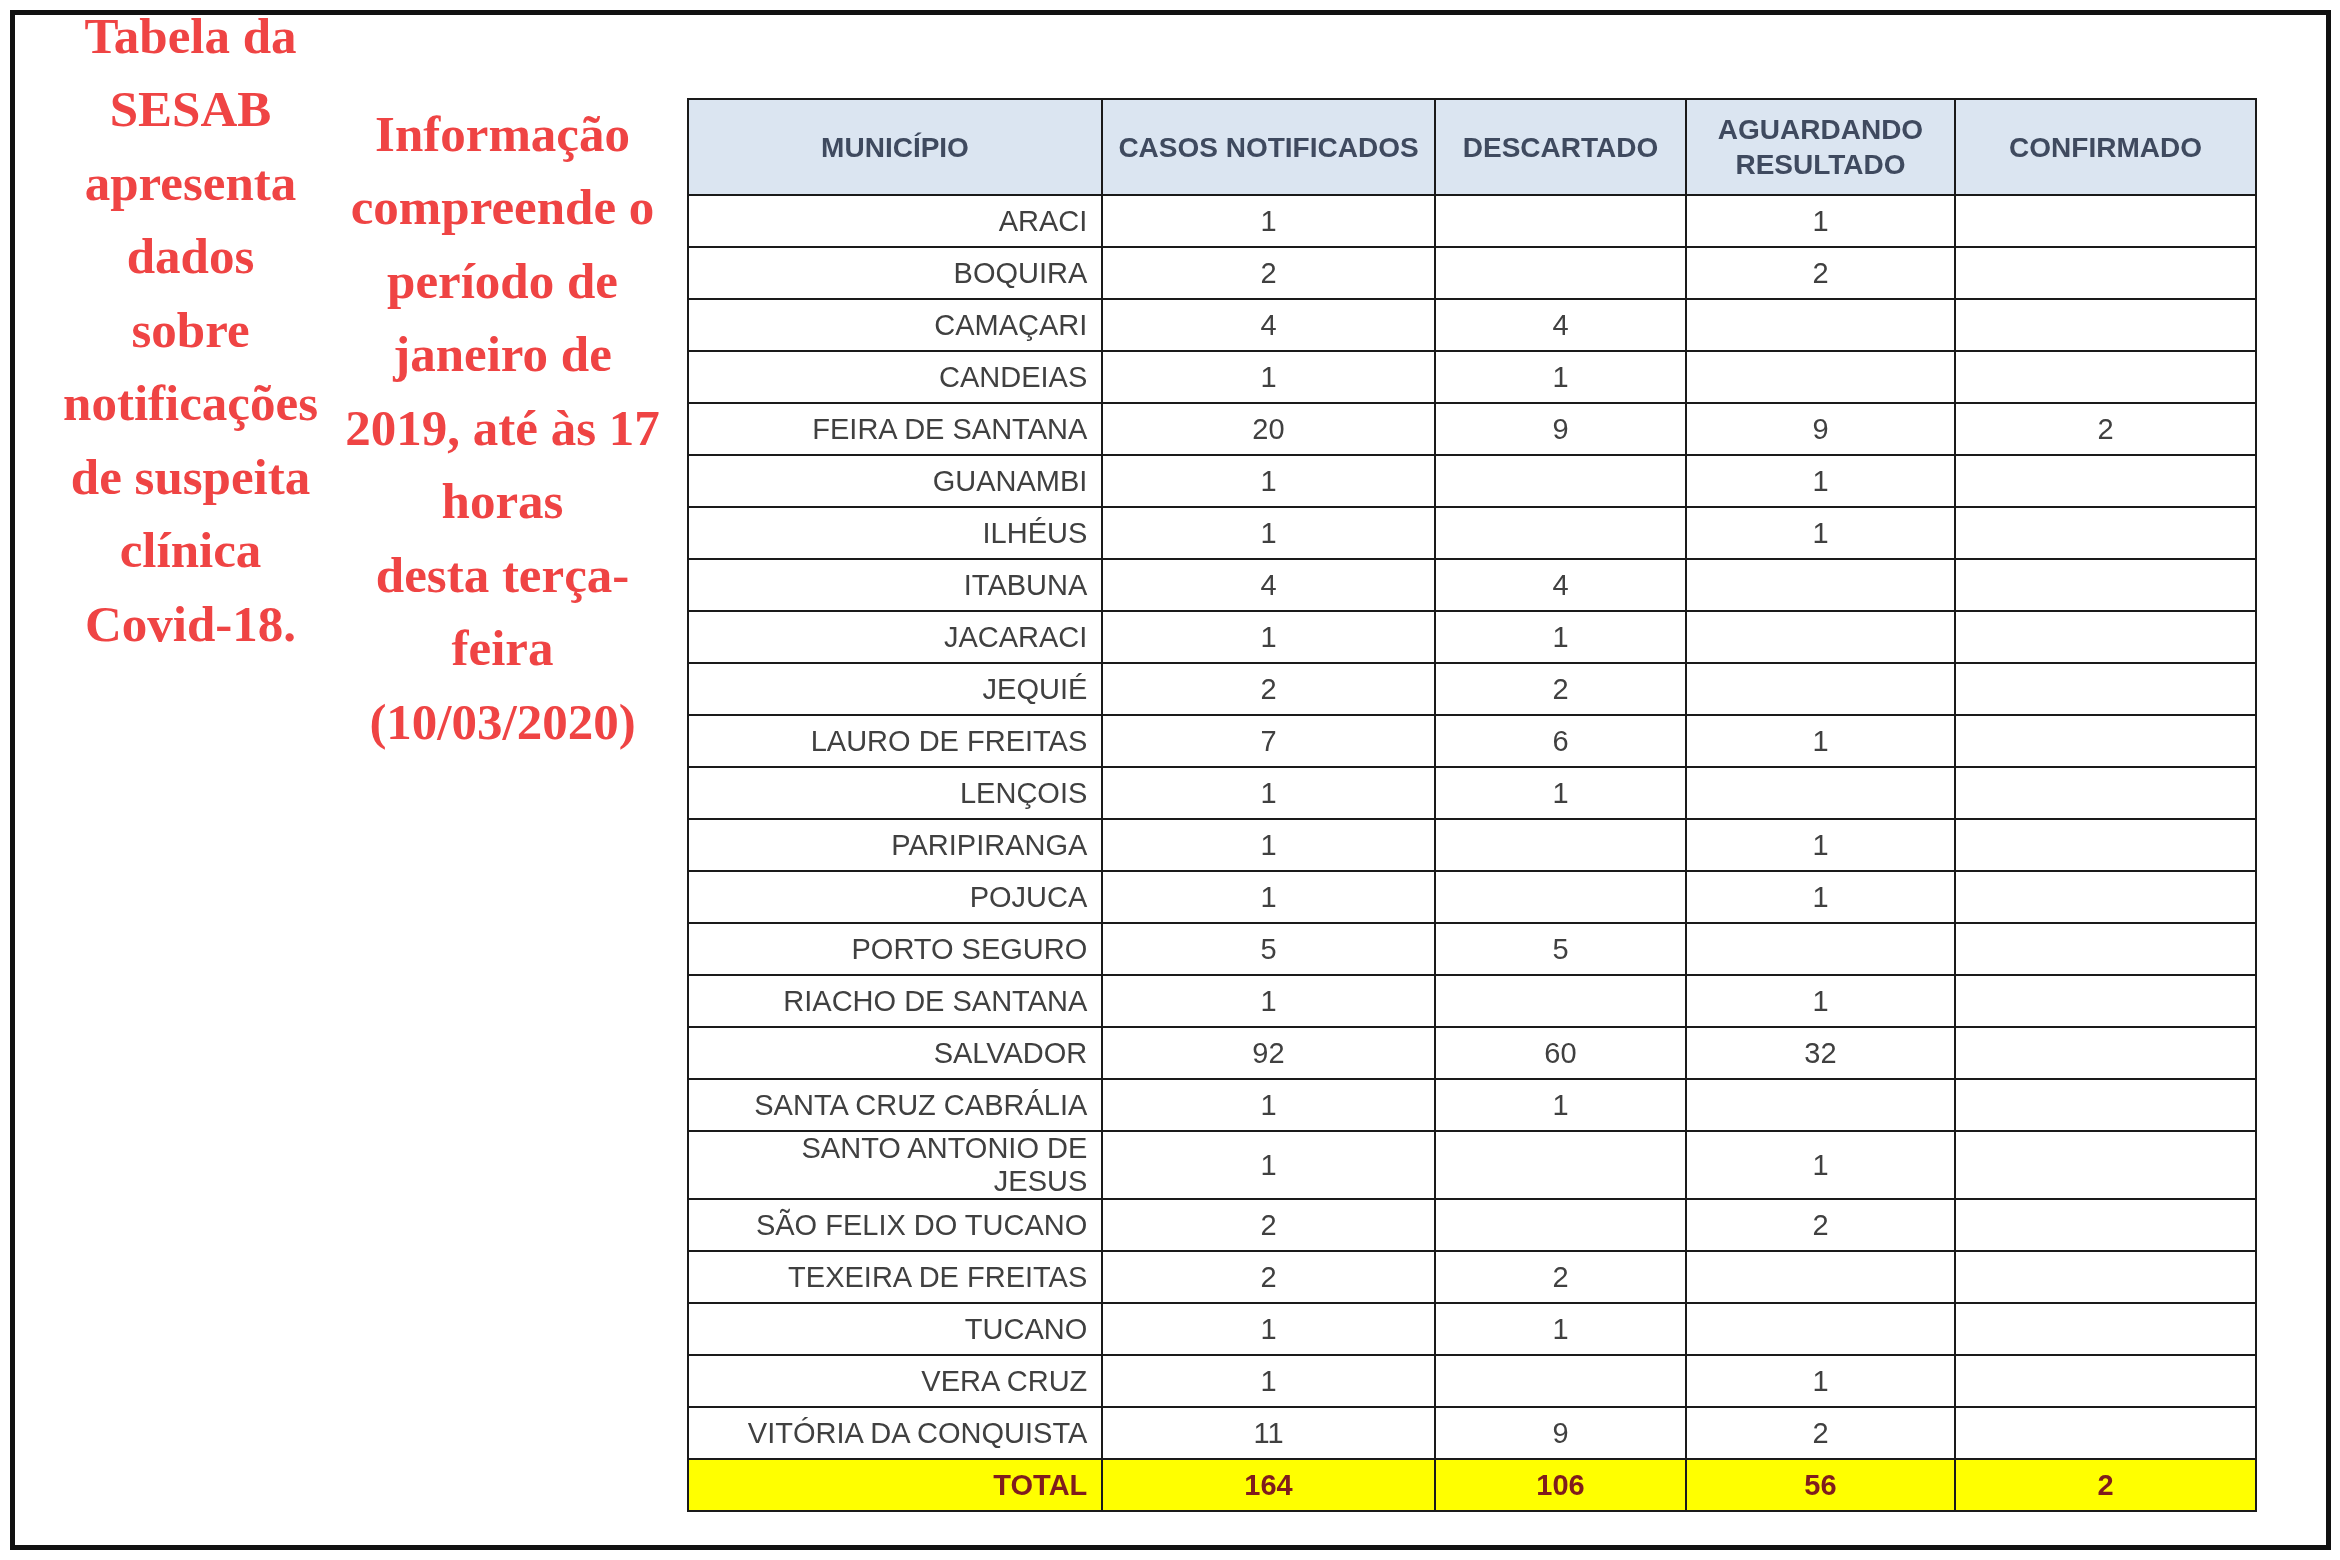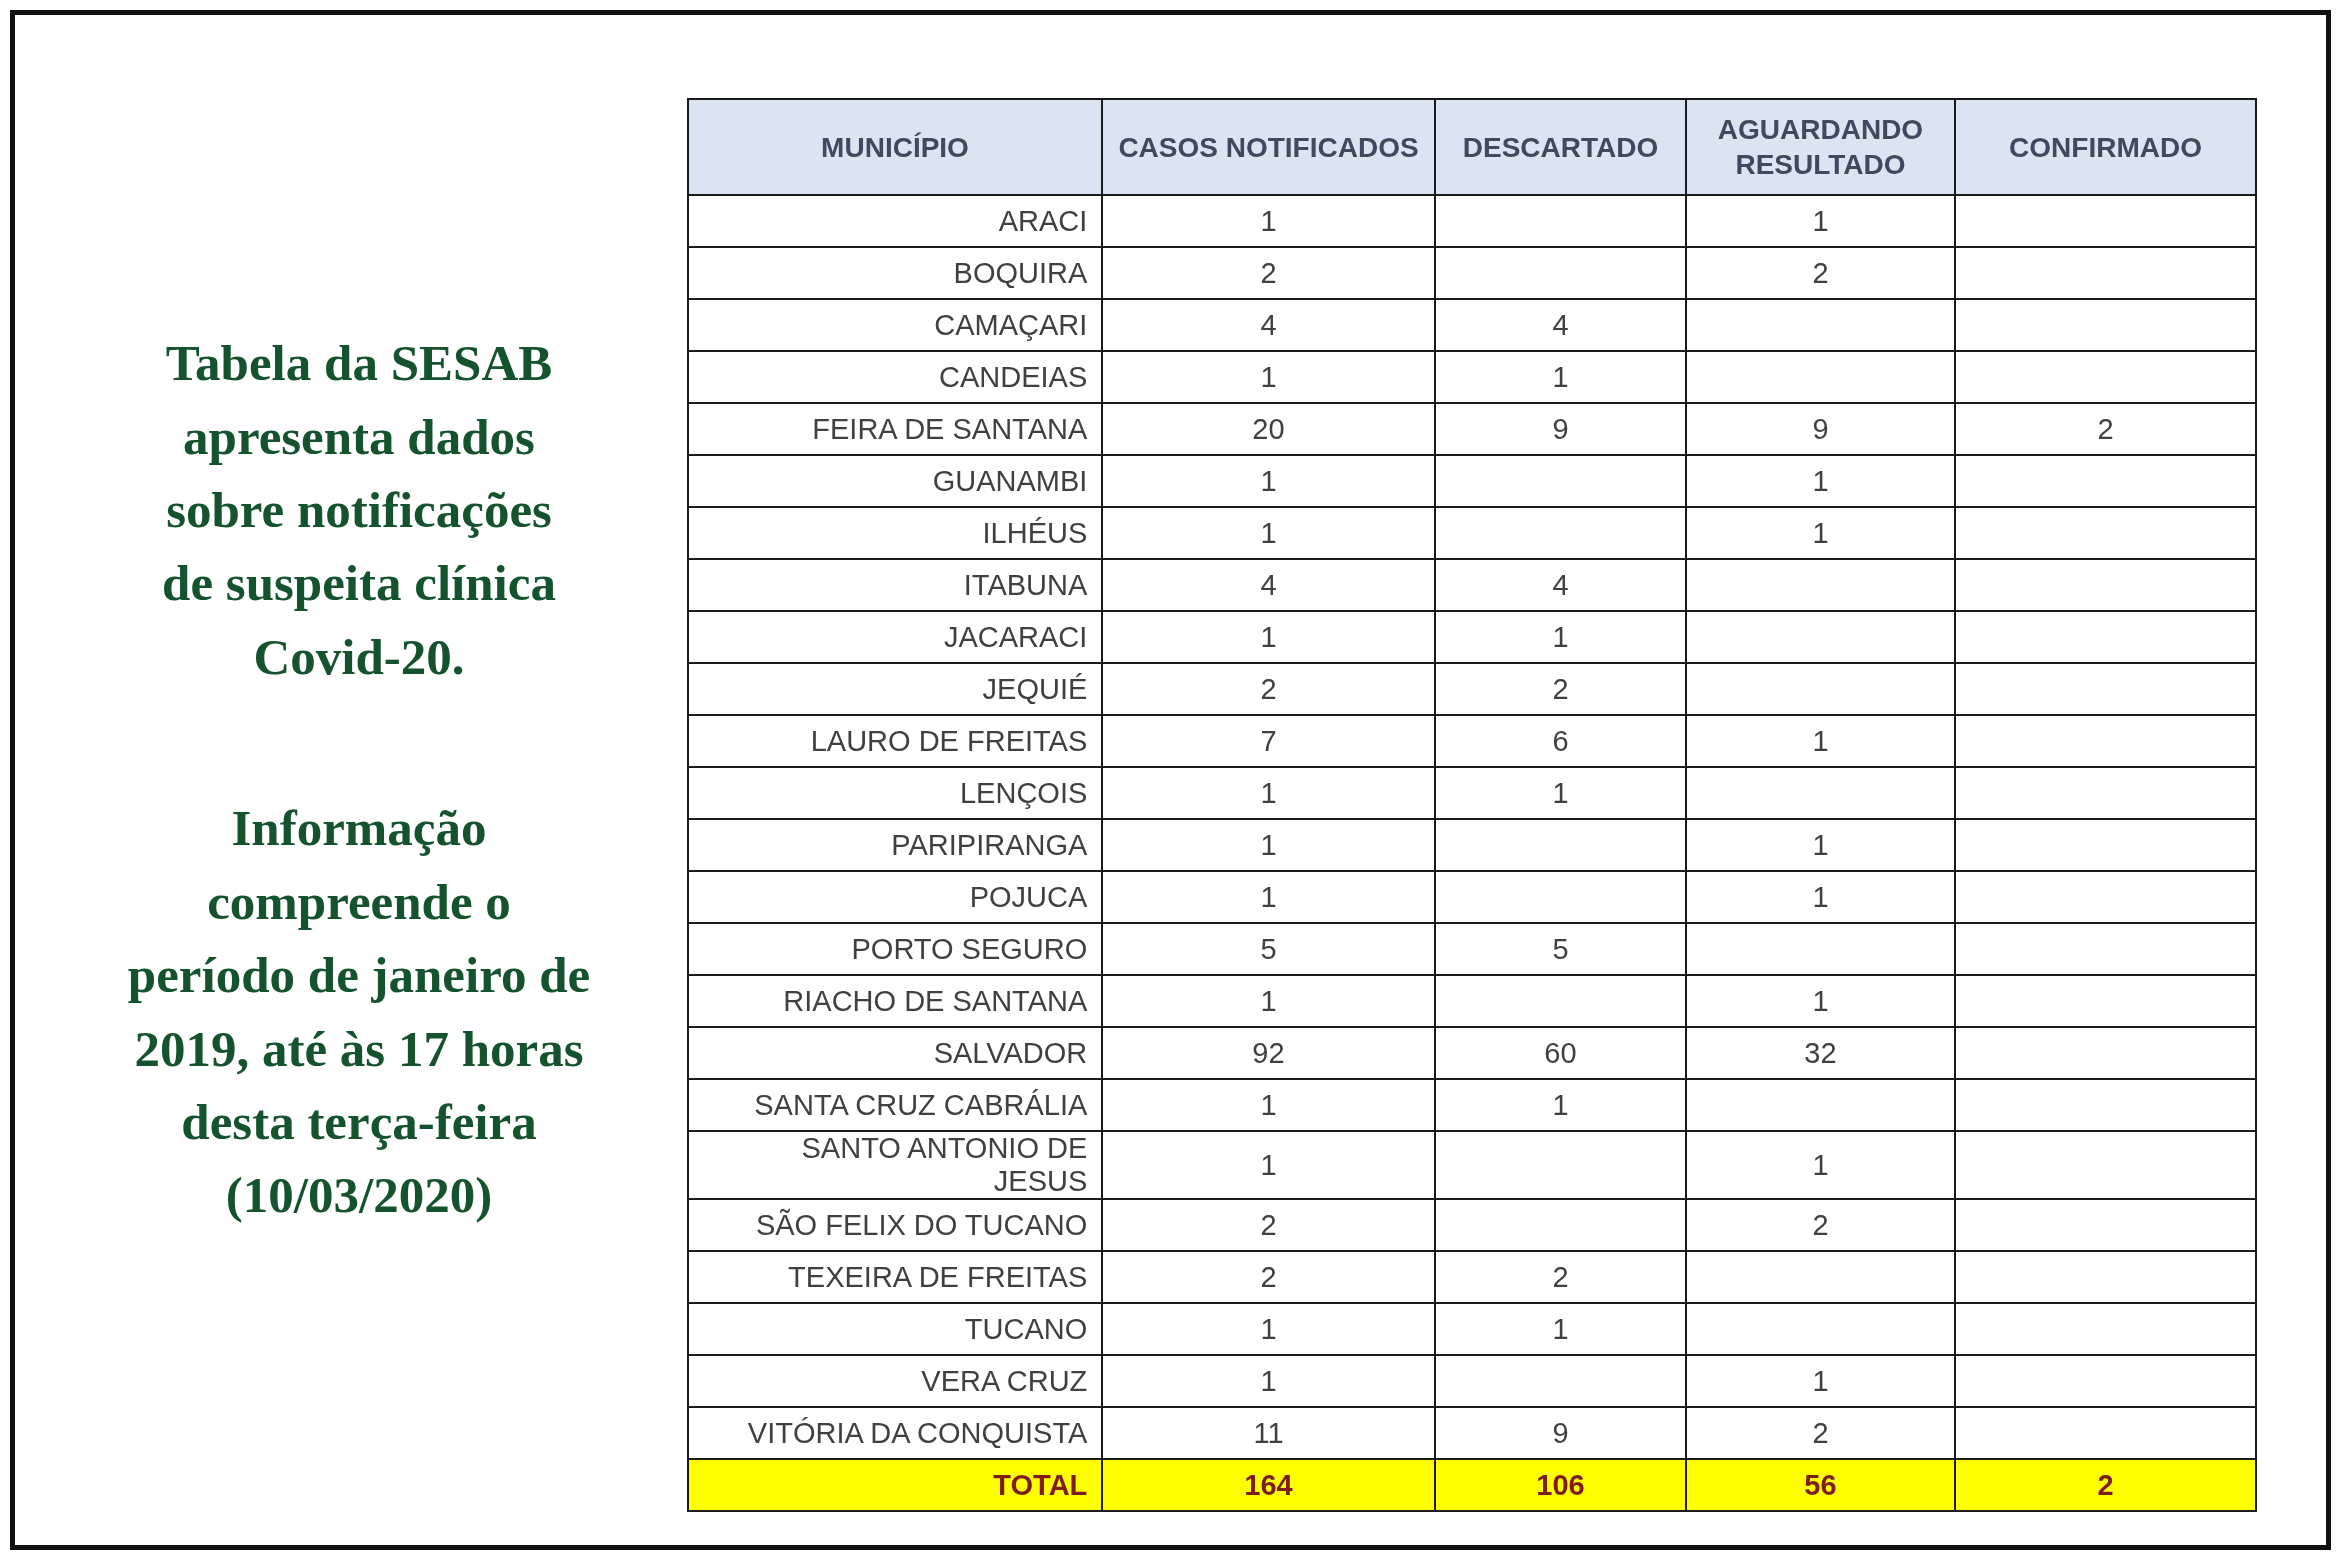--- a/index.html
+++ b/index.html
@@ -26,28 +26,27 @@
     pointer-events: none;
   }
   
   .caption {
     position: absolute;
     left: 47px;
     top: 0;
     width: 624px;
     height: 100%;
     display: flex;
-    flex-direction: column;
-    justify-content: center;
+    flex-direction: row;
     text-align: center;
     font-family: "Liberation Serif", "DejaVu Serif", serif;
     font-weight: bold;
     font-size: 51px;
     line-height: 1.44;
-    color: #14532d;
+    color: #ef4444;
   }
   .caption .para + .para { margin-top: 98px; }
   
   table.data-table {
     position: absolute;
     left: 687px;
     top: 98px;
     width: 1567px;
     height: 1358px;
     border-collapse: collapse;
@@ -87,21 +86,21 @@
 <body>
 
 <div class="frame"></div>
 
 <div class="caption">
   <div class="para" id="caption-para1">
       <div>Tabela da SESAB</div>
       <div>apresenta dados</div>
       <div>sobre notificações</div>
       <div>de suspeita clínica</div>
-      <div>Covid-20.</div>
+      <div>Covid-18.</div>
     </div>
   <div class="para" id="caption-para2">
       <div>Informação</div>
       <div>compreende o</div>
       <div>período de janeiro de</div>
       <div>2019, até às 17 horas</div>
       <div>desta terça-feira</div>
       <div>(10/03/2020)</div>
     </div>
 </div>

